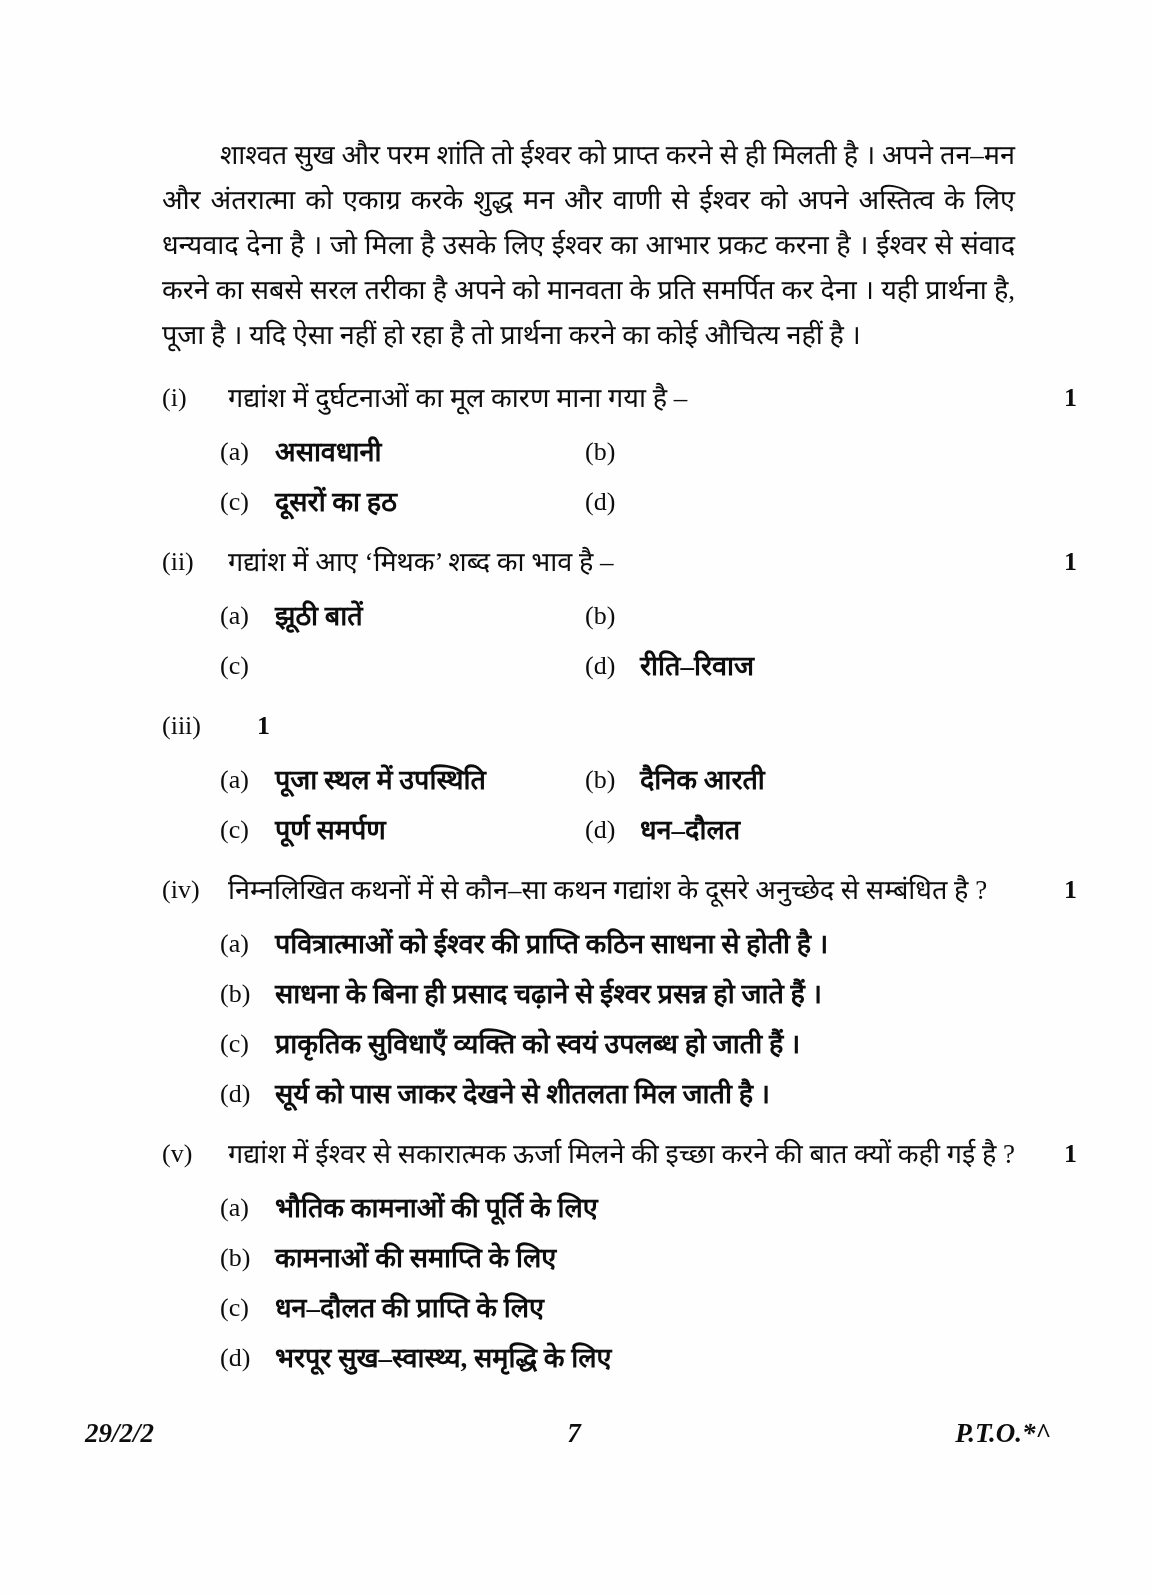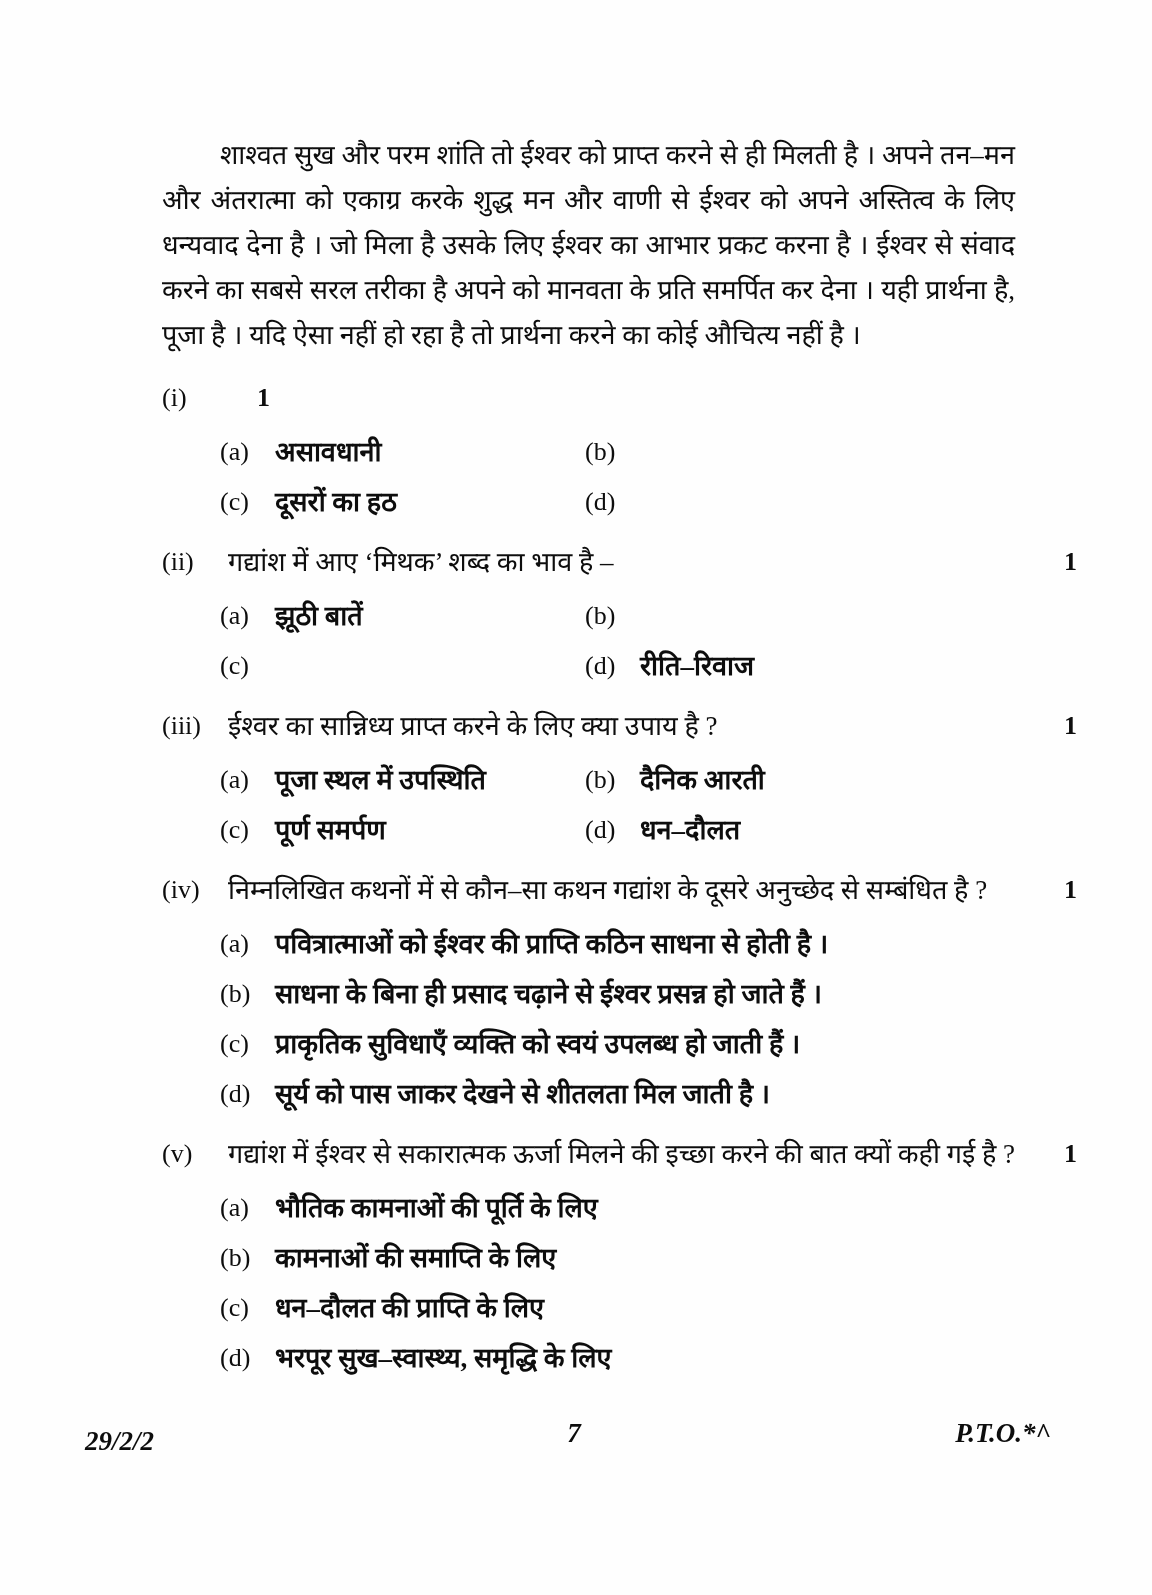--- a/index.html
+++ b/index.html
@@ -56,35 +56,36 @@
   .opt-label { flex:none; width:55px; font-size:26px; }
   .opt-text { flex:1;font-weight:bold; }
   .footer {
     position:absolute;
     top:1418px; left:85px; right:89px;
     height:40px;
     font-size:27px;
     font-weight:700;
     font-style:italic;
   }
-  .footer .f-left  { position:absolute; left:0; top:8px;text-align:center; }
+  .footer .f-left  { position:absolute; left:0; top:0;text-align:center; }
   .footer .f-center{ position:absolute; left:0; right:0; top:0; text-align:center; }
   .footer .f-right { position:absolute; right:12px; top:0; }
 </style>
 </head>
 <body>
 
 <div class="page">
   <div class="content">
 
     <p class="passage">शाश्वत सुख और परम शांति तो ईश्वर को प्राप्त करने से ही मिलती है । अपने तन–मन और अंतरात्मा को एकाग्र करके शुद्ध मन और वाणी से ईश्वर को अपने अस्तित्व के लिए धन्यवाद देना है । जो मिला है उसके लिए ईश्वर का आभार प्रकट करना है । ईश्वर से संवाद करने का सबसे सरल तरीका है अपने को मानवता के प्रति समर्पित कर देना । यही प्रार्थना है, पूजा है । यदि ऐसा नहीं हो रहा है तो प्रार्थना करने का कोई औचित्य नहीं है ।</p>
 
     <div class="question">
       <div class="q-head">
         <span class="q-num">(i)</span>
+        <span class="q-stem">गद्यांश में दुर्घटनाओं का मूल कारण माना गया है –</span>
         <span class="q-marks">1</span>
       </div>
       <div class="options two-col">
         <div class="opt">
           <span class="opt-label">(a)</span>
           <span class="opt-text">असावधानी</span>
         </div>
         <div class="opt">
           <span class="opt-label">(b)</span>
         </div>
@@ -118,21 +119,20 @@
         <div class="opt">
           <span class="opt-label">(d)</span>
           <span class="opt-text">रीति–रिवाज</span>
         </div>
       </div>
     </div>
 
     <div class="question">
       <div class="q-head">
         <span class="q-num">(iii)</span>
-        <span class="q-stem">ईश्वर का सान्निध्य प्राप्त करने के लिए क्या उपाय है ?</span>
         <span class="q-marks">1</span>
       </div>
       <div class="options two-col">
         <div class="opt">
           <span class="opt-label">(a)</span>
           <span class="opt-text">पूजा स्थल में उपस्थिति</span>
         </div>
         <div class="opt">
           <span class="opt-label">(b)</span>
           <span class="opt-text">दैनिक आरती</span>

